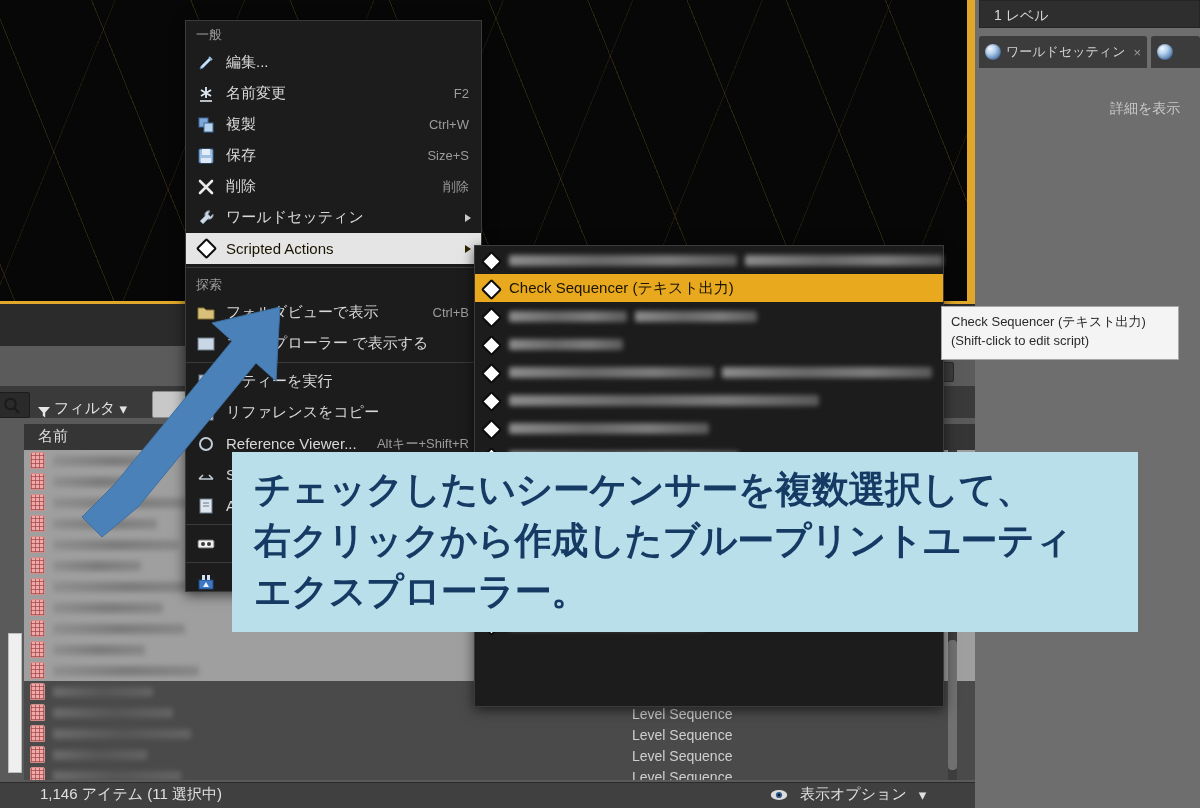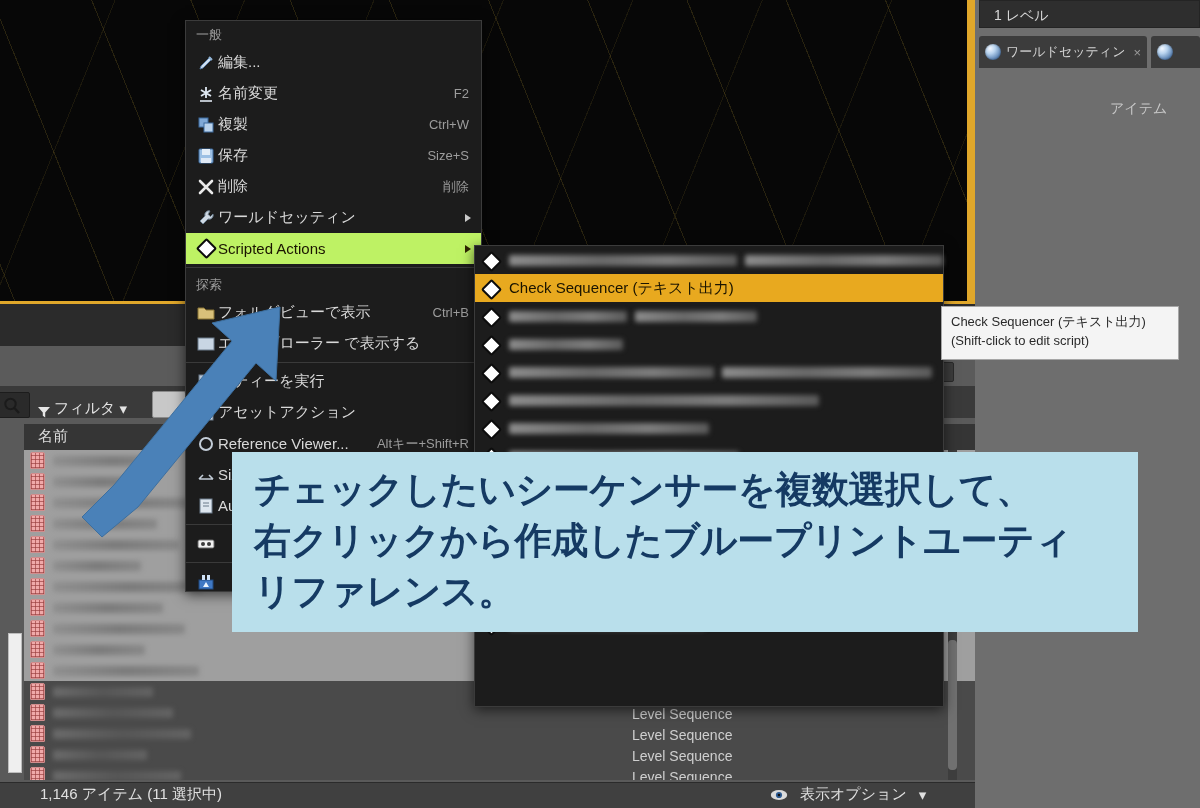--- a/index.html
+++ b/index.html
@@ -126,22 +126,22 @@
     border:1px solid #3b3b3b;box-sizing:border-box;
     box-shadow:0 3px 12px rgba(0,0,0,.6);
   }
   .sec-title{
     color:#9d9d9d;font-size:13px;padding:5px 0 3px 10px;
   }
   .mi{
     position:relative;height:31px;display:flex;align-items:center;
     padding-left:10px;box-sizing:border-box;color:#d8d8d8;font-size:15px;
   }
-  .mi.hl{background:#bef264;color:#1a1400;}
-  .mi .lbl{margin-left:2px;white-space:nowrap;}
+  .mi.hl{background:#e5e5e5;color:#1a1400;}
+  .mi .lbl{margin-left:10px;white-space:nowrap;}
   .mi .sc{
     position:absolute;right:12px;color:#9c9c9c;font-size:13px;white-space:nowrap;
   }
   .mi .arrow{
     position:absolute;right:10px;width:0;height:0;
     border-left:6px solid #c9c9c9;border-top:4.5px solid transparent;border-bottom:4.5px solid transparent;
   }
   .mi.hl .arrow{border-left-color:#2e2400;}
   .mi-ic{width:20px;height:20px;flex:0 0 20px;}
   .divider{height:1px;background:#3a3a3a;margin:3px 0;}
@@ -216,21 +216,21 @@
     <span class="sphere-icon"></span>
     <span class="tab-label">ワールドセッティン…</span>
     <span class="tab-close">×</span>
   </div>
   <div class="tab" id="tab-details">
     <span class="sphere-icon"></span>
   </div>
 </div>
 
 <div id="details-body" class="abs"></div>
-<div id="details-hint" class="abs">アイテム</div>
+<div id="details-hint" class="abs">詳細を表示</div>
 
 <div class="mini-btn" style="left:934px;top:362px;"></div>
 <div class="mini-btn" style="left:934px;top:396px;"></div>
 
 <div id="cb-toolbar" class="abs"></div>
 
 <div id="search-box" class="abs" title=""></div>
 <svg id="search-icon" class="abs" viewBox="0 0 20 20">
   <circle cx="8.5" cy="8" r="5.2" fill="none" stroke="#1b1b1b" stroke-width="2"></circle>
   <line x1="12.4" y1="12" x2="17" y2="17" stroke="#1b1b1b" stroke-width="2.4"></line>
@@ -412,21 +412,21 @@
         <svg viewBox="0 0 20 20" class="mi-ic">
           <rect x="3" y="3" width="14" height="14" fill="#b9c7d6" stroke="#6b7a8a"></rect>
         </svg>
         <span class="lbl">リティーを実行</span>
       </div>
       <div class="mi">
         <svg viewBox="0 0 20 20" class="mi-ic">
           <rect x="3" y="3" width="10" height="12" fill="#e2e9f1" stroke="#6b7a8a"></rect>
           <rect x="7" y="6" width="10" height="11" fill="#c7d5e4" stroke="#6b7a8a"></rect>
         </svg>
-        <span class="lbl">アセットアクション</span>
+        <span class="lbl">リファレンスをコピー</span>
       </div>
       <div class="mi">
         <svg viewBox="0 0 20 20" class="mi-ic">
           <circle cx="10" cy="10" r="6" fill="none" stroke="#c3cdd8" stroke-width="2"></circle>
         </svg>
         <span class="lbl">Reference Viewer...</span>
         <span class="sc">Altキー+Shift+R</span>
       </div>
       <div class="mi">
         <svg viewBox="0 0 20 20" class="mi-ic">
@@ -555,18 +555,18 @@
   </div>
 
 <div id="tooltip" class="abs">
   <div>Check Sequencer (テキスト出力)</div>
   <div>(Shift-click to edit script)</div>
 </div>
 
 <div id="callout" class="abs">
   <div class="ctxt">チェックしたいシーケンサーを複数選択して、
 右クリックから作成したブループリントユーティ
-リファレンス。</div>
+エクスプローラー。</div>
 </div>
 
 <svg id="arrow" class="abs" viewBox="0 0 210 260">
   <polygon points="22,252 58,222 176,78 196,96 200,22 132,38 152,56 34,200 2,232" fill="#4a81b8" stroke="#3d6f9f" stroke-width="1"></polygon>
 </svg>
 
 </body></html>

